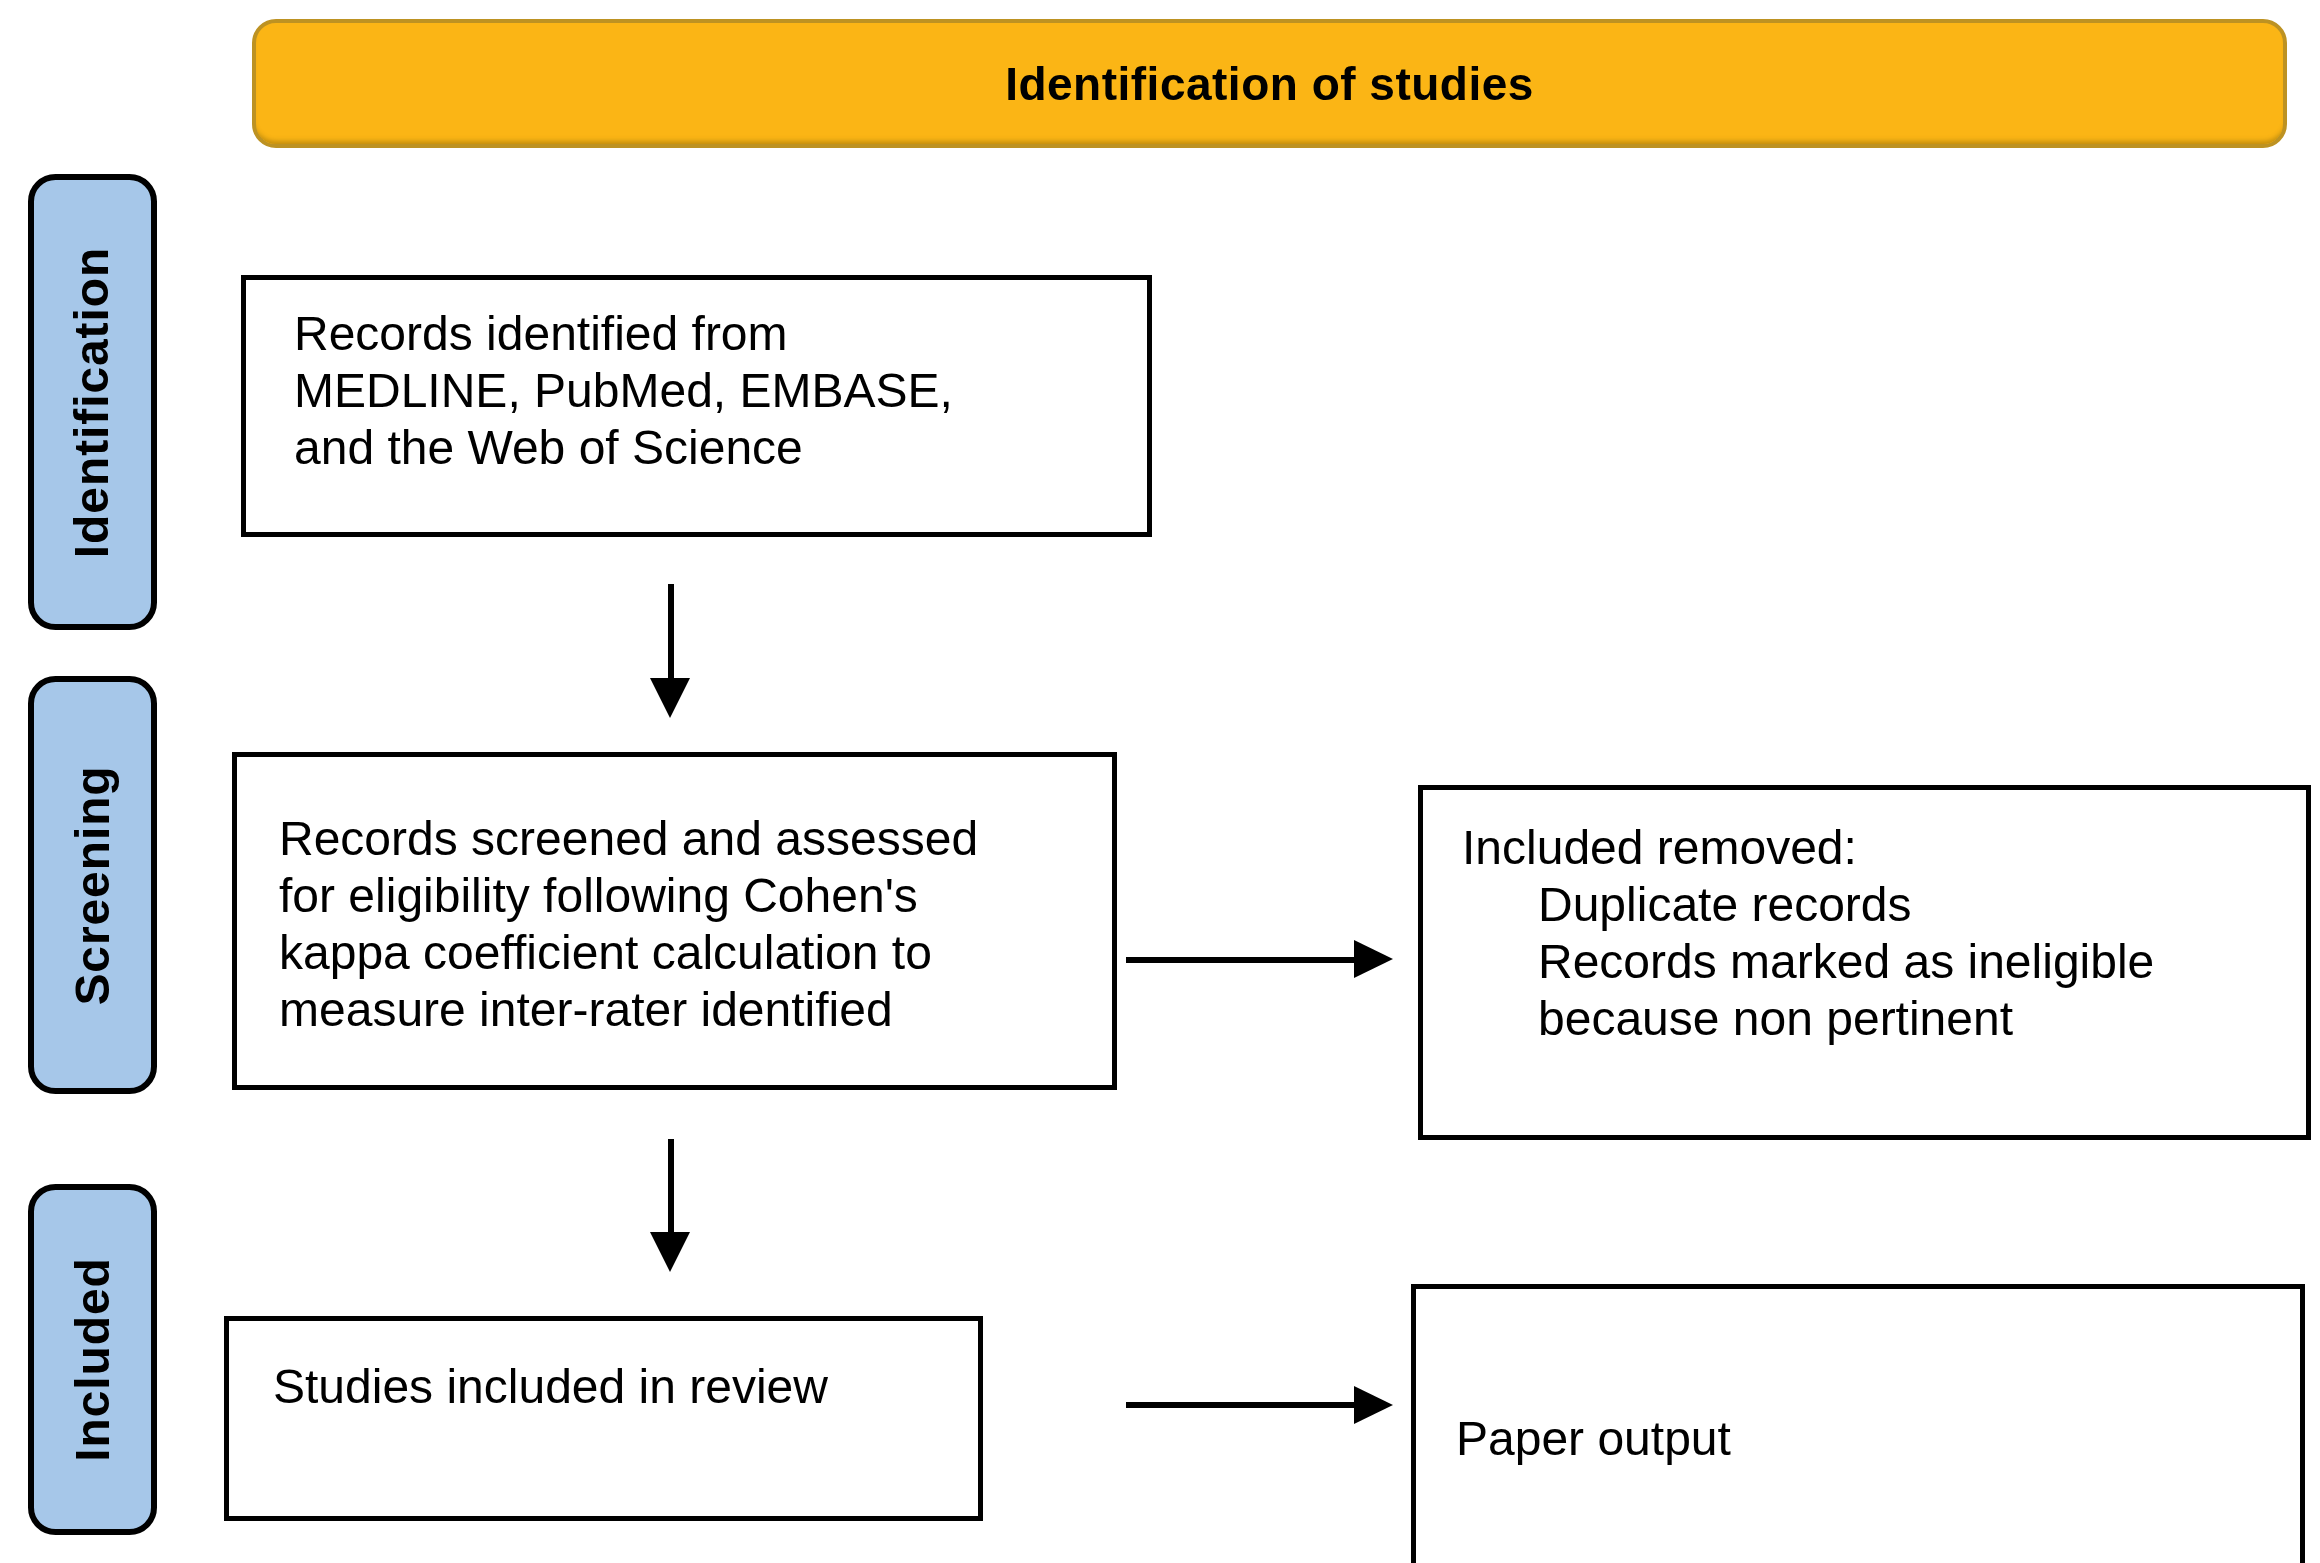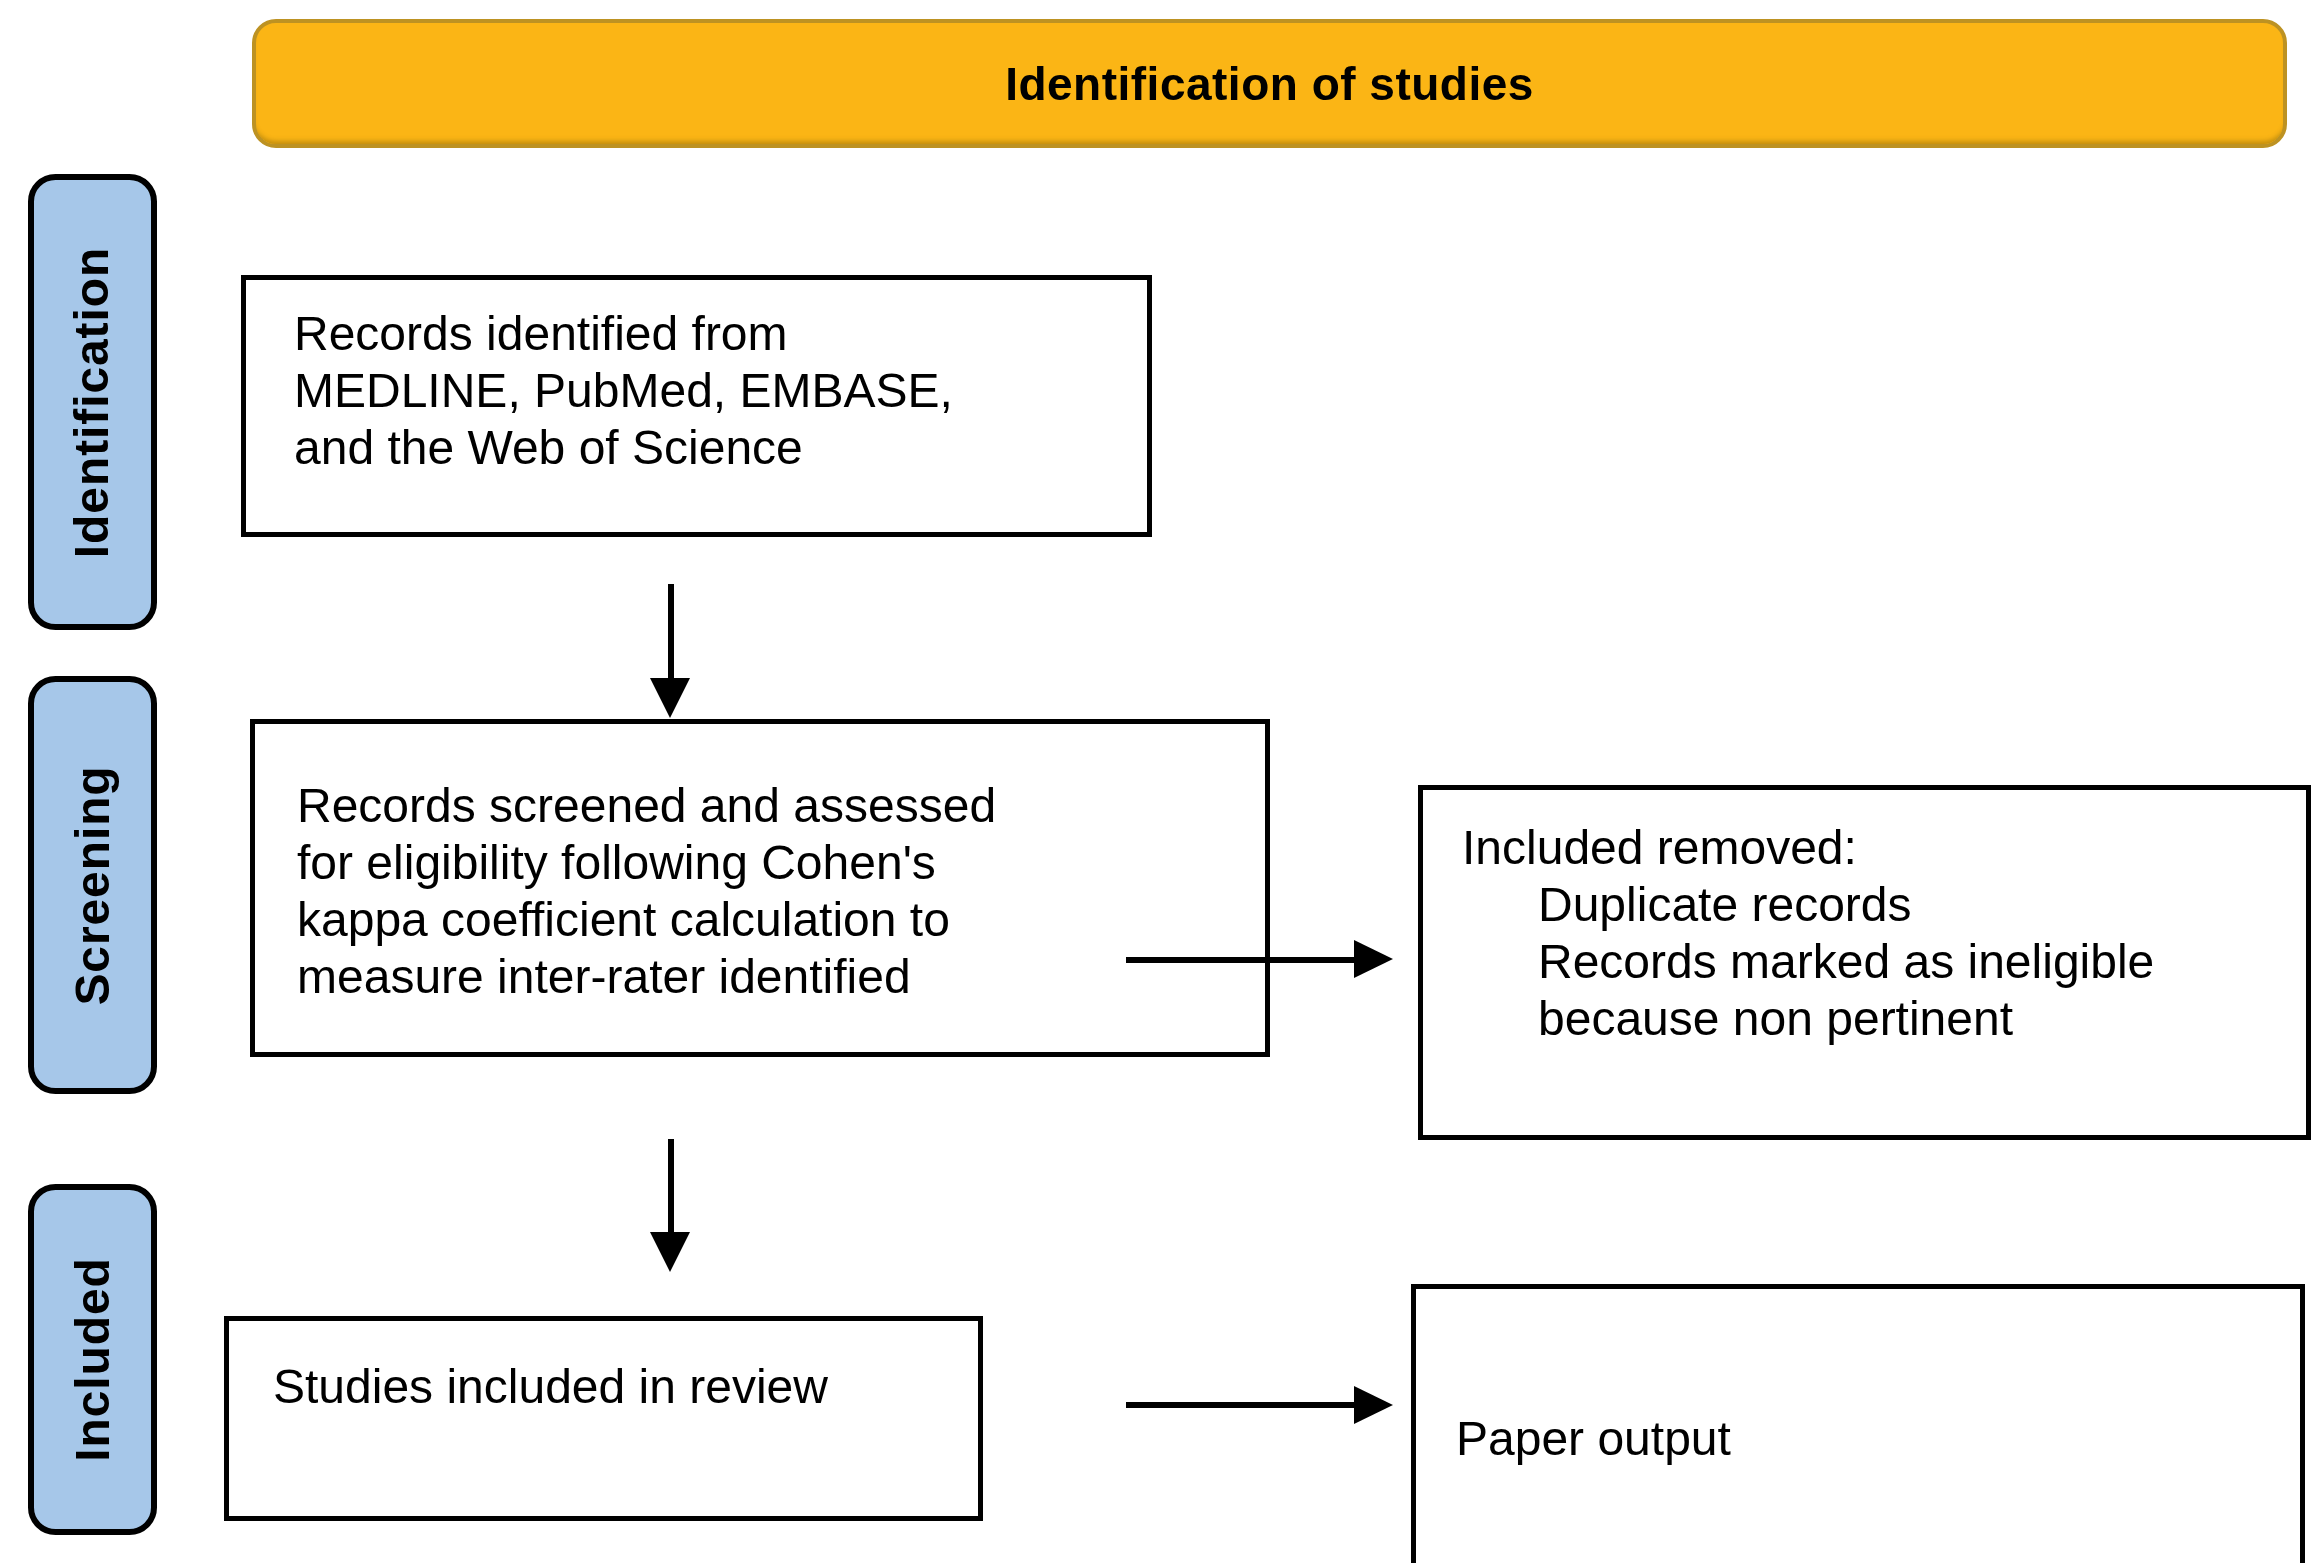--- a/index.html
+++ b/index.html
@@ -34,21 +34,21 @@
   .vtext{
     transform:rotate(-90deg); white-space:nowrap;
     font-size:48px; font-weight:bold; letter-spacing:0.9px;
   }
   
   .box{
     position:absolute; box-sizing:border-box; background:#fff;
     border:5.5px solid var(--line); font-size:48px; line-height:57px;
   }
   .box-identified{left:241px;  top:263px;  width:911px; height:262px; padding:25px 27.5px 0 48px;margin-top:12px;}
-  .box-screened  {left:232px;  top:719px;  width:1020px; height:338px; padding:53px 27.5px 0 42px;margin-left:18px;}
+  .box-screened  {left:232px;  top:752px;  width:885px; height:338px; padding:53px 27.5px 0 42px;}
   .box-removed   {left:1418px; top:785px;  width:893px; height:355px; padding:29px 26px 0 39px;}
   .box-studies   {left:224px;  top:1316px; width:759px; height:205px; padding:37px 25px 0 44px;}
   .box-paper     {left:1411px; top:1284px; width:894px; height:308px;
                   display:flex; align-items:center; padding:0 26px 0 40px;}
   .indent{margin-left:76px;}
   
   .shaft-v{position:absolute; width:5.5px; background:var(--line);}
   .shaft-h{position:absolute; height:5.5px; background:var(--line);}
   .head-down{
     position:absolute; width:0; height:0;

